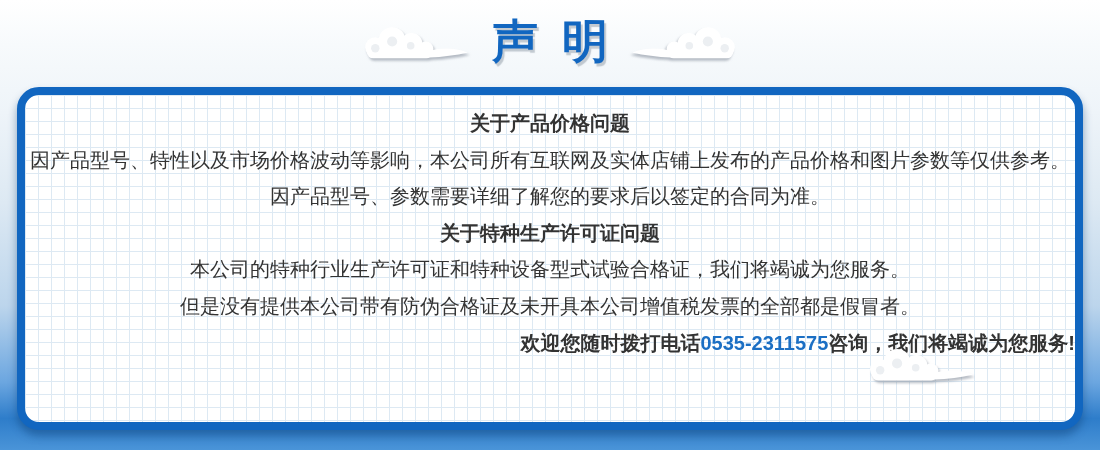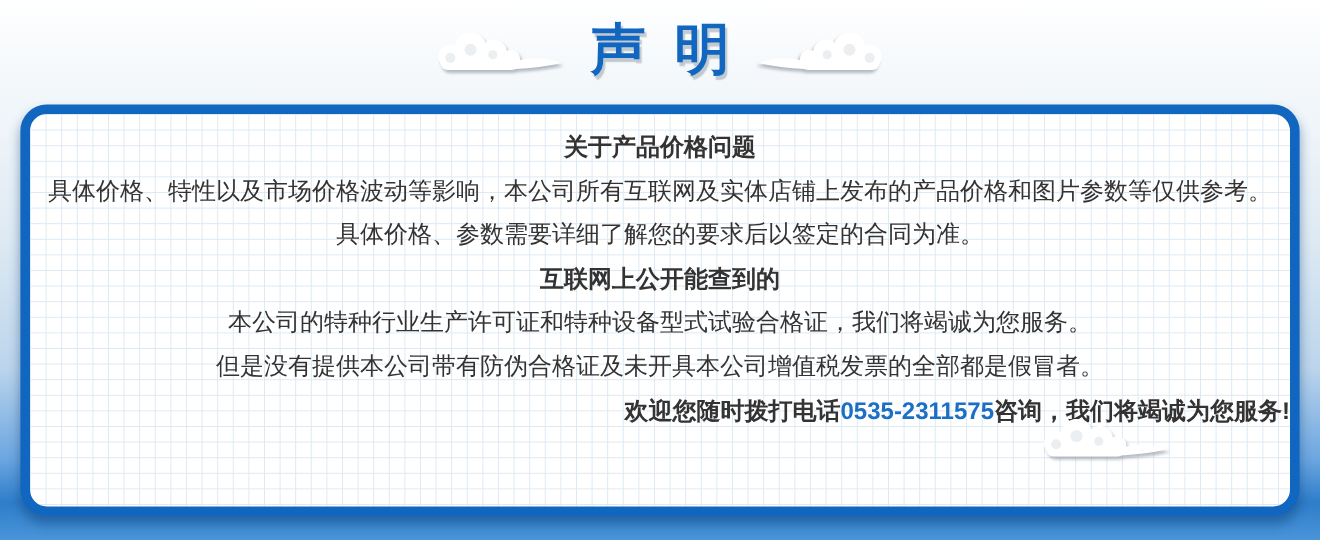--- a/index.html
+++ b/index.html
@@ -97,23 +97,23 @@
       </svg>
     <h1 class="title">声明</h1>
     <svg class="cloud cloud-flip" viewBox="0 0 140 52">
         <use href="#cloud-shape"></use>
       </svg>
   </div>
 
   <div class="panel">
     <div class="panel-content">
       <p class="heading">关于产品价格问题</p>
-      <p>具体价格、特性以及市场价格波动等影响，本公司所有互联网及实体店铺上发布的产品价格和图片参数等仅供参考。</p>
-      <p>具体价格、参数需要详细了解您的要求后以签定的合同为准。</p>
-      <p class="heading">互联网上公开能查到的</p>
+      <p>因产品型号、特性以及市场价格波动等影响，本公司所有互联网及实体店铺上发布的产品价格和图片参数等仅供参考。</p>
+      <p>因产品型号、参数需要详细了解您的要求后以签定的合同为准。</p>
+      <p class="heading">关于特种生产许可证问题</p>
       <p>本公司的特种行业生产许可证和特种设备型式试验合格证，我们将竭诚为您服务。</p>
       <p>但是没有提供本公司带有防伪合格证及未开具本公司增值税发票的全部都是假冒者。</p>
       <p class="contact"><span>欢迎您随时拨打电话</span><span class="phone">0535-2311575</span><span>咨询，我们将竭诚为您服务!</span></p>
     </div>
     <svg class="cloud-bottom" viewBox="0 0 140 52">
         <use href="#cloud-shape"></use>
       </svg>
   </div>
 
 </div>

